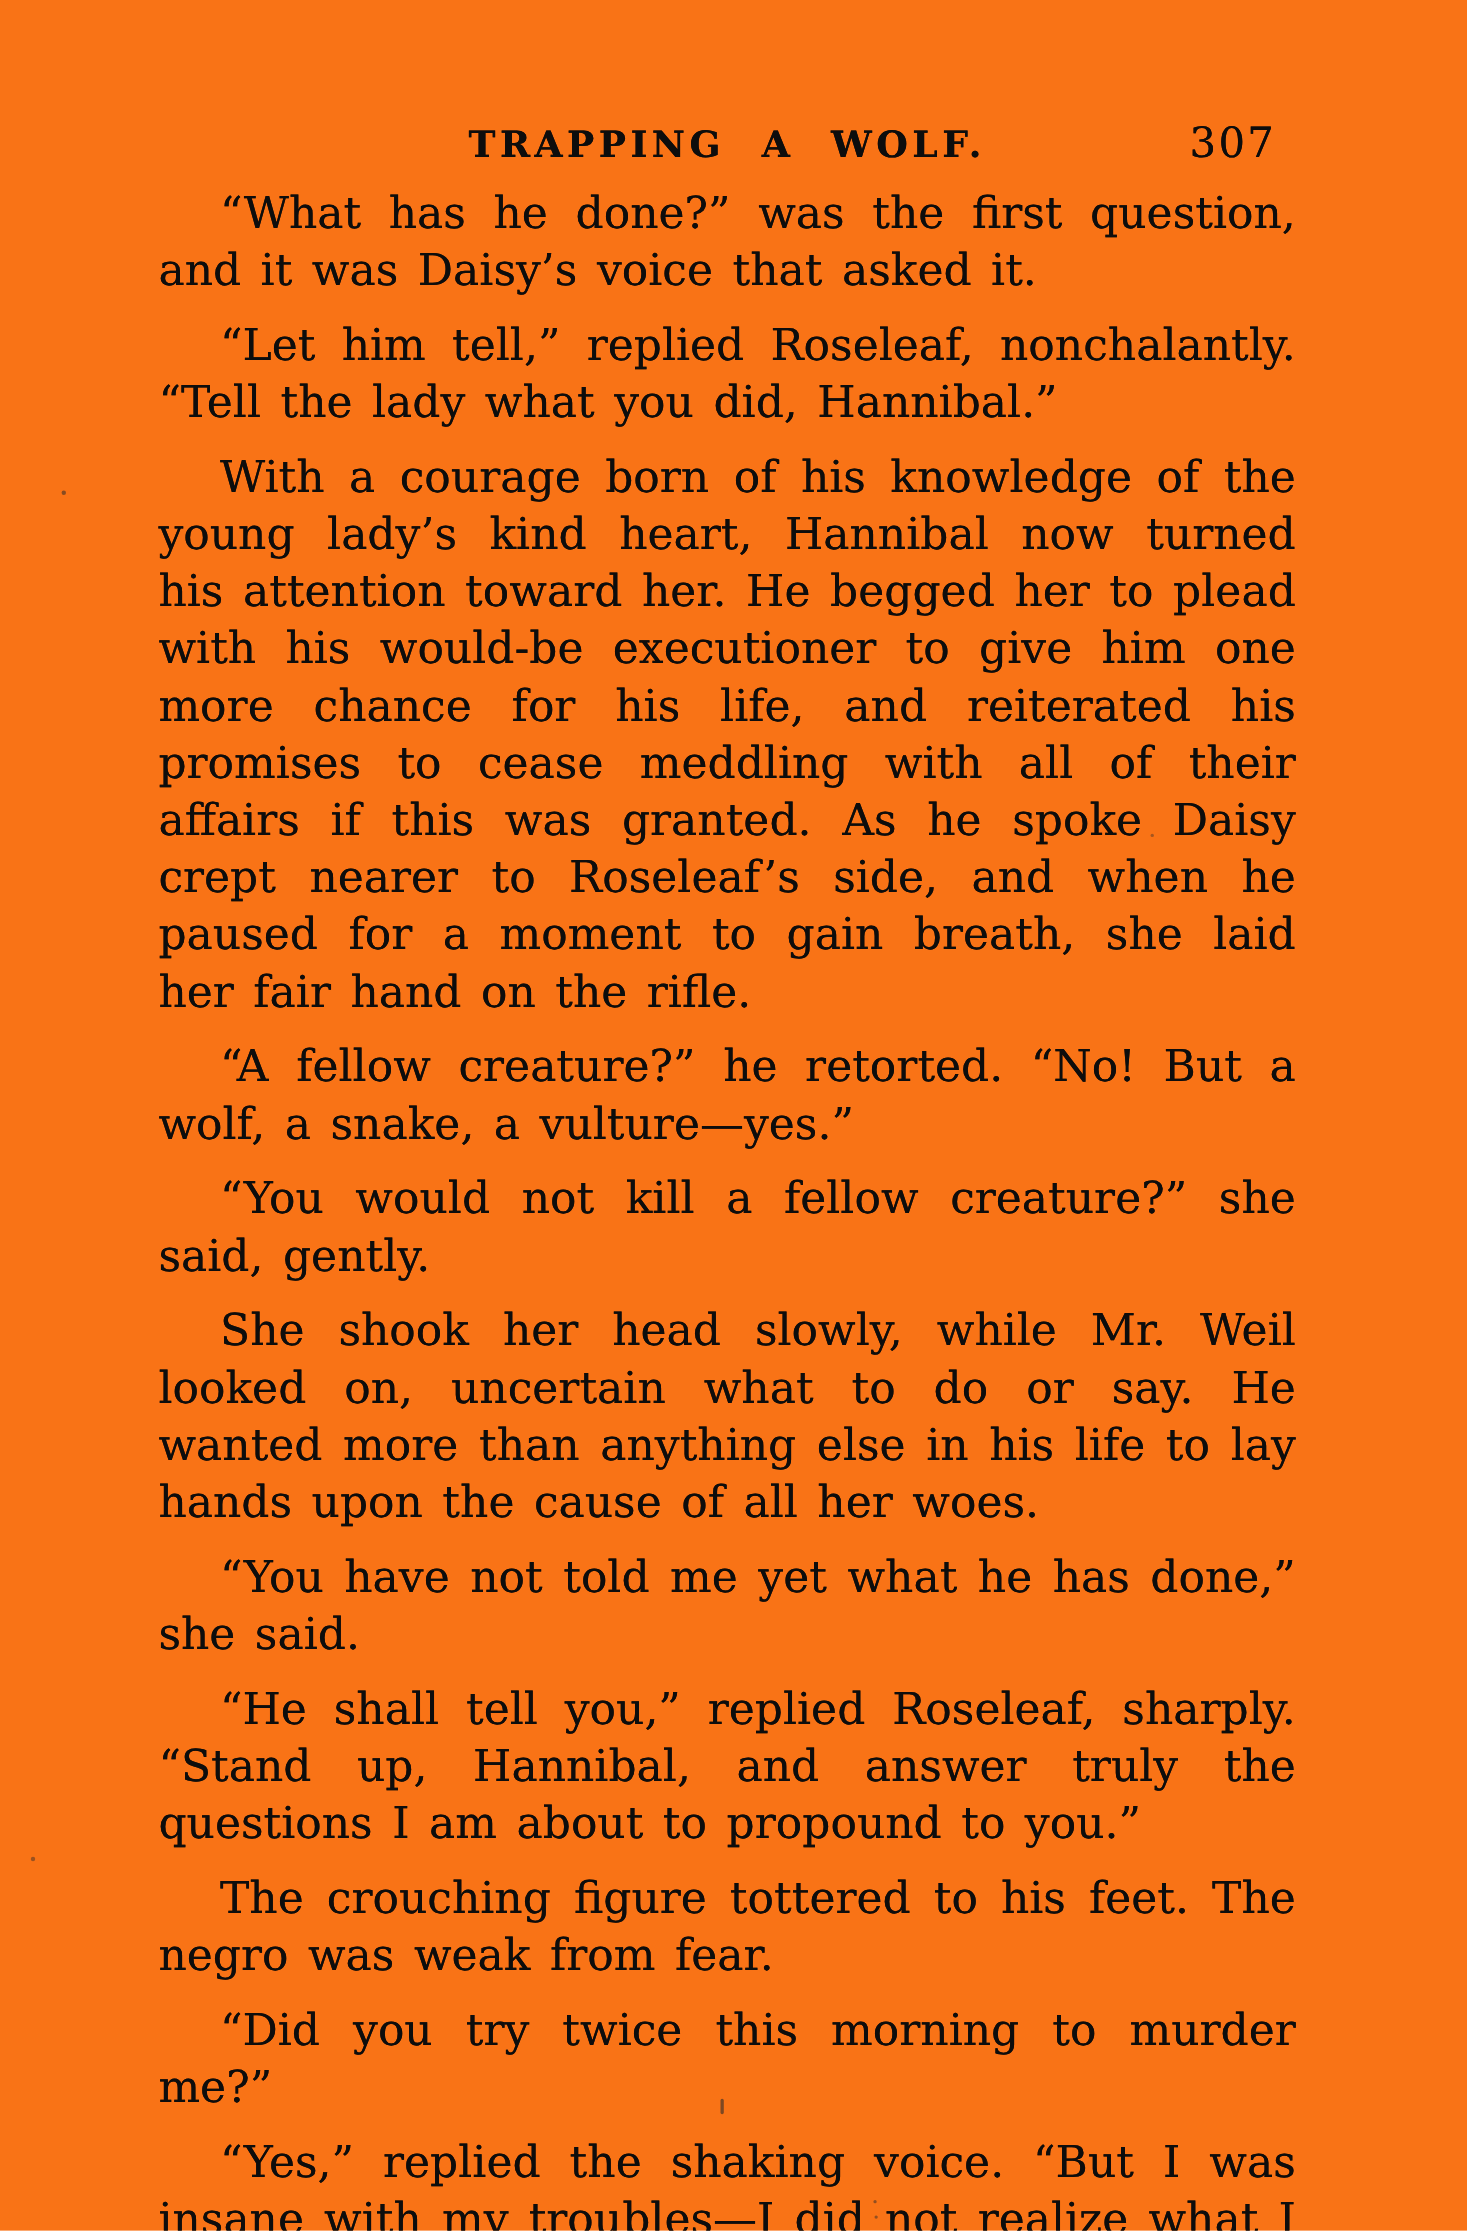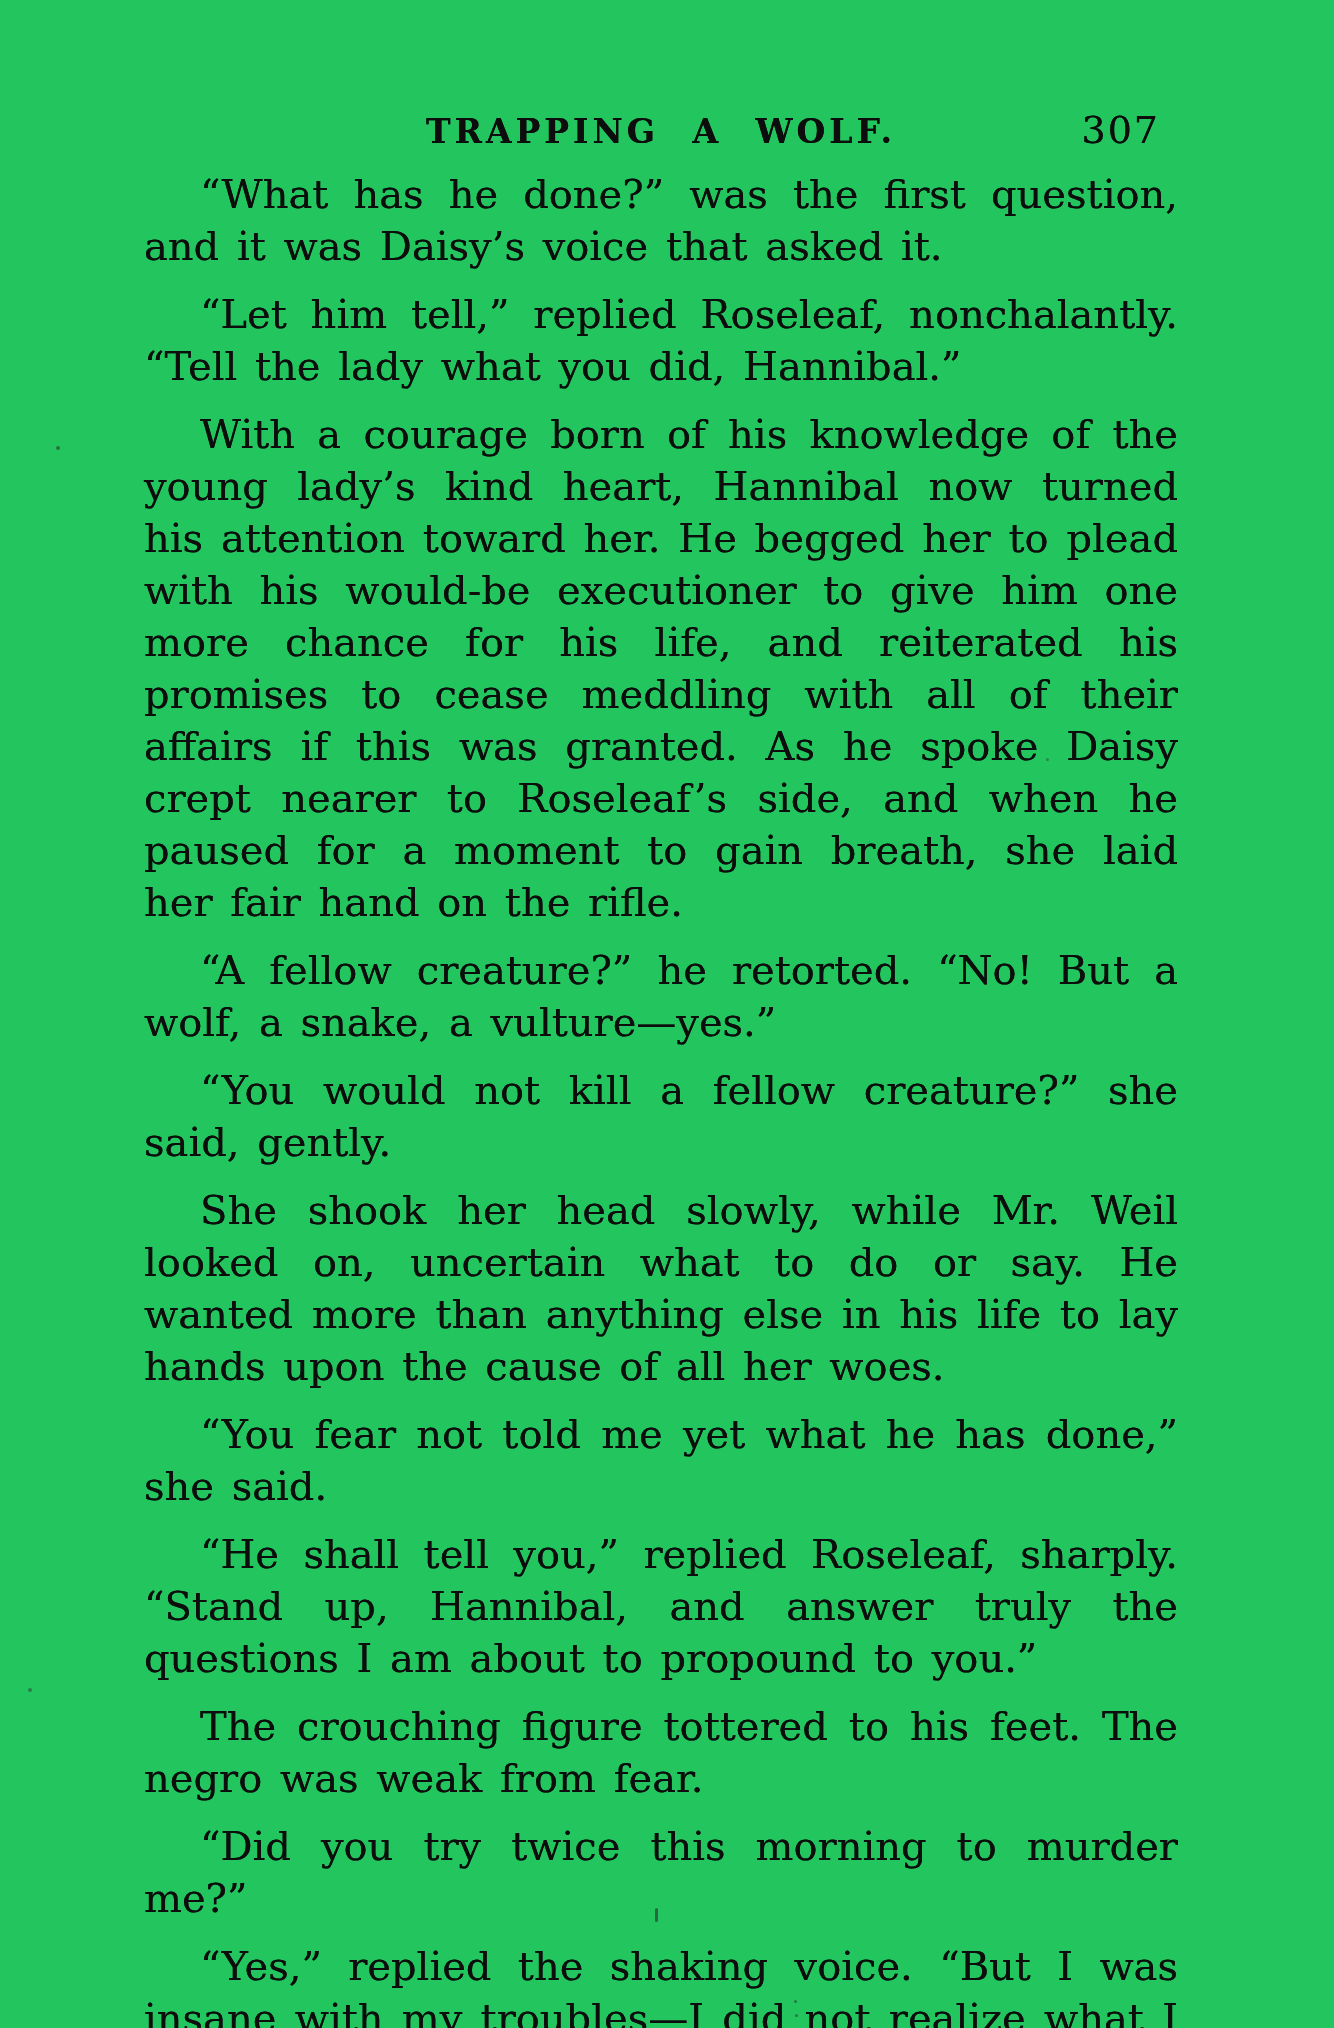--- a/index.html
+++ b/index.html
@@ -1,20 +1,20 @@
 <!DOCTYPE html>
 <html><head>
 <meta charset="utf-8">
 <style>
   html,body{margin:0;padding:0;background:#ffffff;}
   .page{
     position:relative;
     width:1334px;
     height:2028px;
-    background:#22c55e;
+    background:#f97316;
     overflow:hidden;
     font-family:"DejaVu Serif","Liberation Serif",serif;
     color:#0d0d0d;
   }
   .running-head{
     position:absolute;
     top:112px;
     left:128px;
     width:1066px;
     height:48px;
@@ -74,21 +74,21 @@
     <span class="folio">307</span>
   </div>
 
   <div class="body-text">
     <p>“What has he done?” was the first question, and it was Daisy’s voice that asked it.</p>
     <p>“Let him tell,” replied Roseleaf, nonchalantly. “Tell the lady what you did, Hannibal.”</p>
     <p>With a courage born of his knowledge of the young lady’s kind heart, Hannibal now turned his attention toward her.  He begged her to plead with his would-be executioner to give him one more chance for his life, and reiterated his promises to cease meddling with all of their affairs if this was granted.  As he spoke Daisy crept nearer to Roseleaf’s side, and when he paused for a moment to gain breath, she laid her fair hand on the rifle.</p>
     <p>“A fellow creature?” he retorted.  “No!  But a wolf, a snake, a vulture—yes.”</p>
     <p>“You would not kill a fellow creature?” she said, gently.</p>
     <p>She shook her head slowly, while Mr. Weil looked on, uncertain what to do or say.  He wanted more than anything else in his life to lay hands upon the cause of all her woes.</p>
-    <p>“You fear not told me yet what he has done,” she said.</p>
+    <p>“You have not told me yet what he has done,” she said.</p>
     <p>“He shall tell you,” replied Roseleaf, sharply. “Stand up, Hannibal, and answer truly the questions I am about to propound to you.”</p>
     <p>The crouching figure tottered to his feet.  The negro was weak from fear.</p>
     <p>“Did you try twice this morning to murder me?”</p>
     <p>“Yes,” replied the shaking voice.  “But I was insane with my troubles—I did not realize what I was doing—I—”</p>
   </div>
 
   <span class="speck s1"></span>
   <span class="speck s2"></span>
   <span class="speck s3"></span>
   <span class="speck s4"></span>

